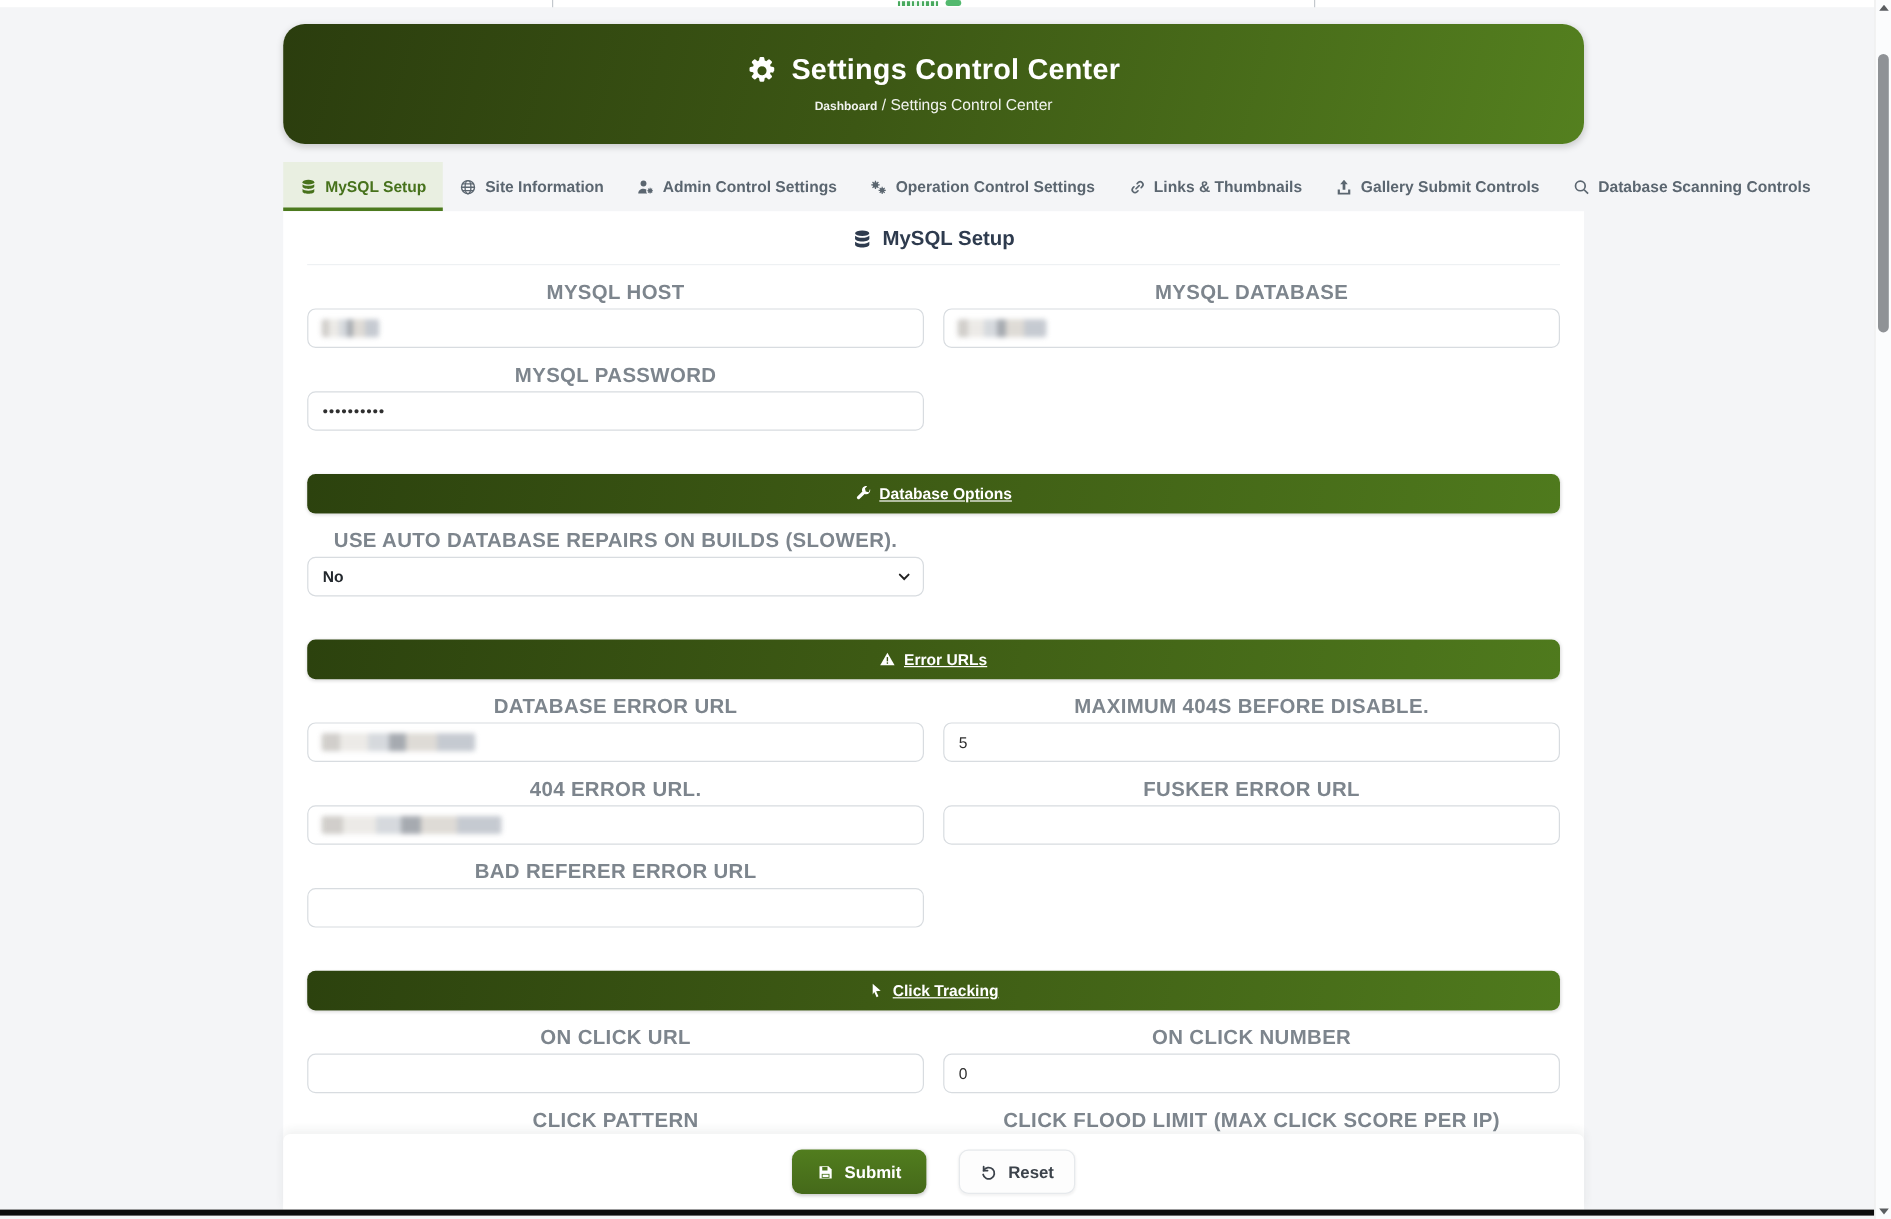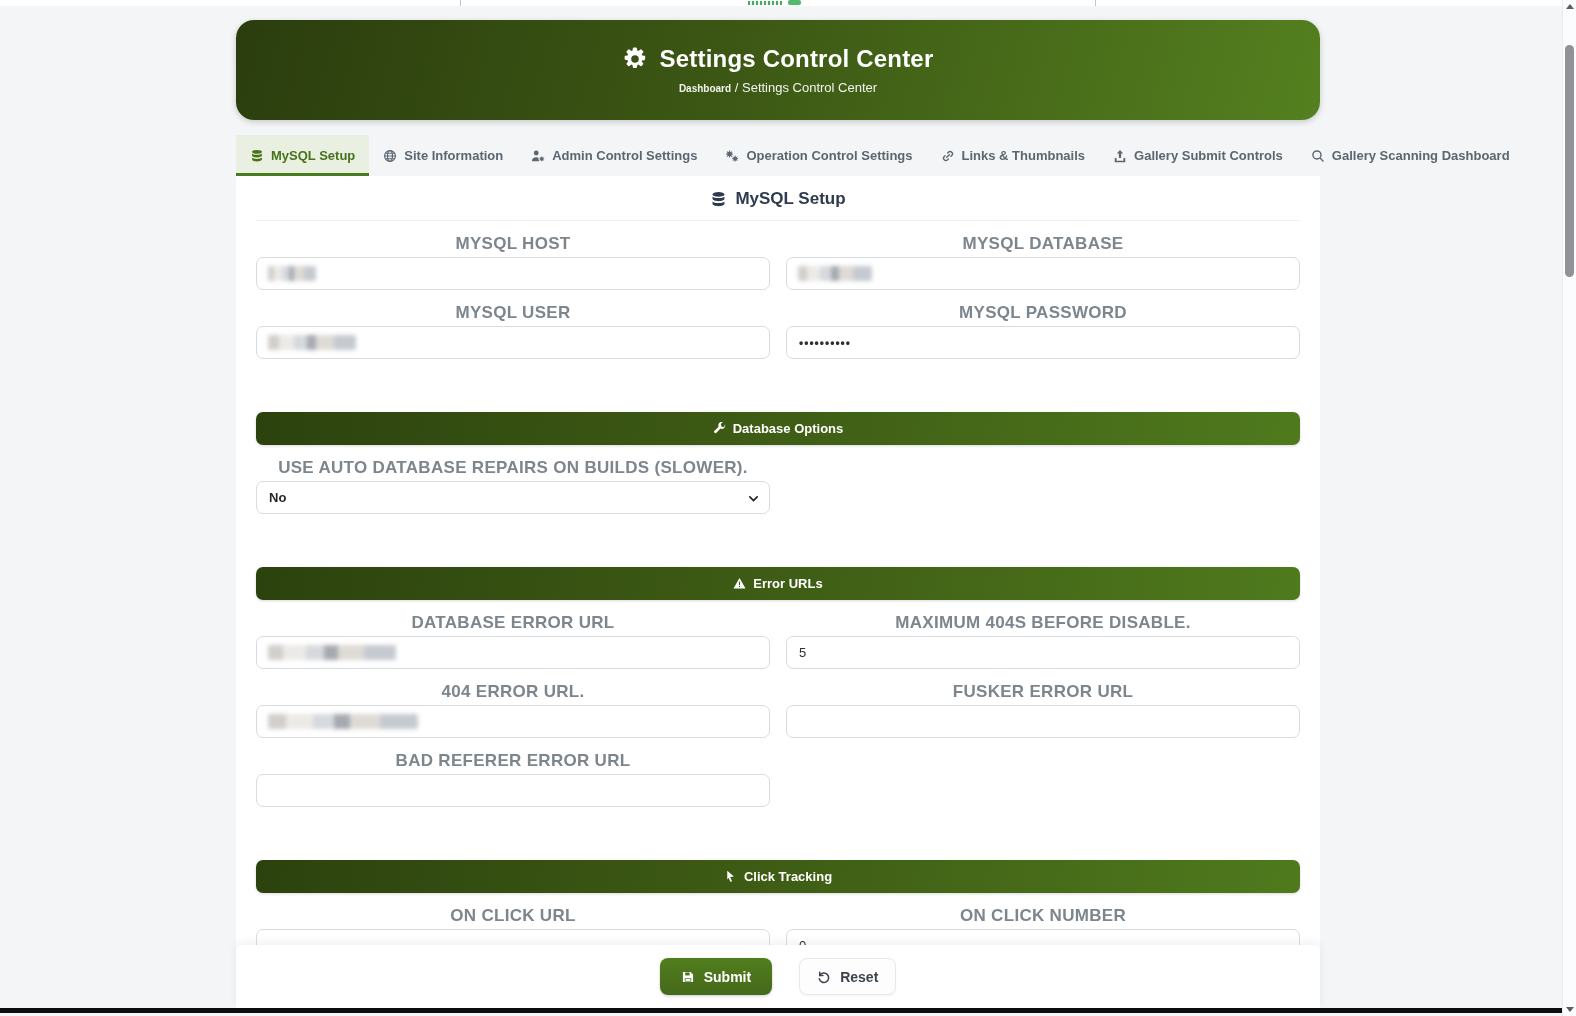--- a/index.html
+++ b/index.html
@@ -50,25 +50,25 @@
   .field { margin-top:16px; }
   .field-label { display:block; text-align:center; font-size:17px; font-weight:700; color:#7d858d;
     letter-spacing:.3px; margin-bottom:7px; line-height:13px; }
   .control { position:relative; }
   .tinput { width:100%; height:33px; border:1px solid #d8dce0; border-radius:7px; padding:0 12px;
     font-size:13px; color:#2f2f2f; background:#fff; outline:none; font-family:"Liberation Sans",sans-serif; }
   .masked { letter-spacing:1px; font-size:12px; font-weight:700; }
   .redact { position:absolute; left:12px; top:9px; height:15px; border-radius:2px; filter:blur(2px); opacity:.85;
     background:linear-gradient(90deg,#c9c6c2 0 12%, #e9e7e3 12% 30%, #cfd3d8 30% 44%, #979ca3 44% 55%, #d9d5cf 55% 75%, #bcc1c9 75% 100%); }
 
-  .band { margin-top:53px; height:33px; border-radius:7px; color:#fff; display:flex; align-items:center;
+  .band { margin-top:36px; height:33px; border-radius:7px; color:#fff; display:flex; align-items:center;
     justify-content:center; gap:7px; font-size:13px; font-weight:700;
     background:linear-gradient(100deg,#2c420e 0%, #41601634 45%, #4f7a1d 100%), linear-gradient(100deg,#2c420e,#4f7a1d);
     background:linear-gradient(100deg,#2c420e 0%, #3d5a14 45%, #4f7a1d 100%);
-    box-shadow:0 1px 3px rgba(0,0,0,.15); }
+    box-shadow:0 1px 3px rgba(0,0,0,.15);text-decoration:underline; }
   .band svg { width:13px; height:13px; }
 
   .tselect { appearance:none; -webkit-appearance:none; width:100%; height:33px; border:1px solid #d8dce0;
     border-radius:7px; padding:0 12px; font-size:13px; font-weight:600; color:#23282d; background:#fff;
     outline:none; font-family:"Liberation Sans",sans-serif; }
   .chev { position:absolute; right:10px; top:10px; width:13px; height:13px; pointer-events:none; }
 
   
   .footer-bar { position:absolute; left:236px; top:945px; width:1084px; height:63px; background:#fff;
     display:flex; align-items:center; justify-content:center; gap:27px; border-radius:6px 6px 0 0;
@@ -190,21 +190,21 @@
         </span>
         <span>Gallery Submit Controls</span>
       </div>
       <div class="tab">
         <span class="ticon">
           <svg viewBox="0 0 16 16" fill="none" stroke="currentColor" stroke-width="1.6">
               <circle cx="6.8" cy="6.8" r="4.6"></circle>
               <line x1="10.4" y1="10.4" x2="14.2" y2="14.2"></line>
             </svg>
         </span>
-        <span>Gallery Scanning Dashboard</span>
+        <span>Database Scanning Controls</span>
       </div>
     </div>
 
     <div class="content-card">
       <div class="section-head">
         <span style="display:inline-flex;width:17px;height:17px;">
           <svg viewBox="0 0 16 16" fill="#2e3b4e">
               <ellipse cx="8" cy="3.2" rx="5.6" ry="2.2"></ellipse>
               <path d="M2.4 5.1c1 1 3.1 1.6 5.6 1.6s4.6-.6 5.6-1.6v2.3c0 1.2-2.5 2.2-5.6 2.2S2.4 8.6 2.4 7.4z"></path>
               <path d="M2.4 9.8c1 1 3.1 1.6 5.6 1.6s4.6-.6 5.6-1.6v2.3c0 1.2-2.5 2.2-5.6 2.2s-5.6-1-5.6-2.2z"></path>
@@ -219,27 +219,20 @@
           <div class="control">
             <input class="tinput" type="text" value="" style="">
             <div class="redact" style="width:48px"></div>
           </div>
         </div>
         <div class="field">
           <label class="field-label">MYSQL DATABASE</label>
           <div class="control">
             <input class="tinput" type="text" value="" style="">
             <div class="redact" style="width:74px"></div>
-          </div>
-        </div>
-        <div class="field">
-          <label class="field-label">MYSQL USER</label>
-          <div class="control">
-            <input class="tinput" type="text" value="" style="">
-            <div class="redact" style="width:88px"></div>
           </div>
         </div>
         <div class="field">
           <label class="field-label">MYSQL PASSWORD</label>
           <div class="control">
             <input class="tinput masked" type="text" value="••••••••••" style="">
           </div>
         </div>
       </div>
 
@@ -334,20 +327,21 @@
             <input class="tinput" type="text" value="0" style="">
           </div>
         </div>
         <div class="field">
           <label class="field-label">CLICK PATTERN</label>
           <div class="control">
             <input class="tinput" type="text" value="" style="">
           </div>
         </div>
         <div class="field">
+          <label class="field-label">CLICK FLOOD LIMIT (MAX CLICK SCORE PER IP)</label>
           <div class="control">
             <input class="tinput" type="text" value="" style="">
           </div>
         </div>
       </div>
     </div>
   </div>
 
   <div class="footer-bar">
     <button class="btn btn-submit">

